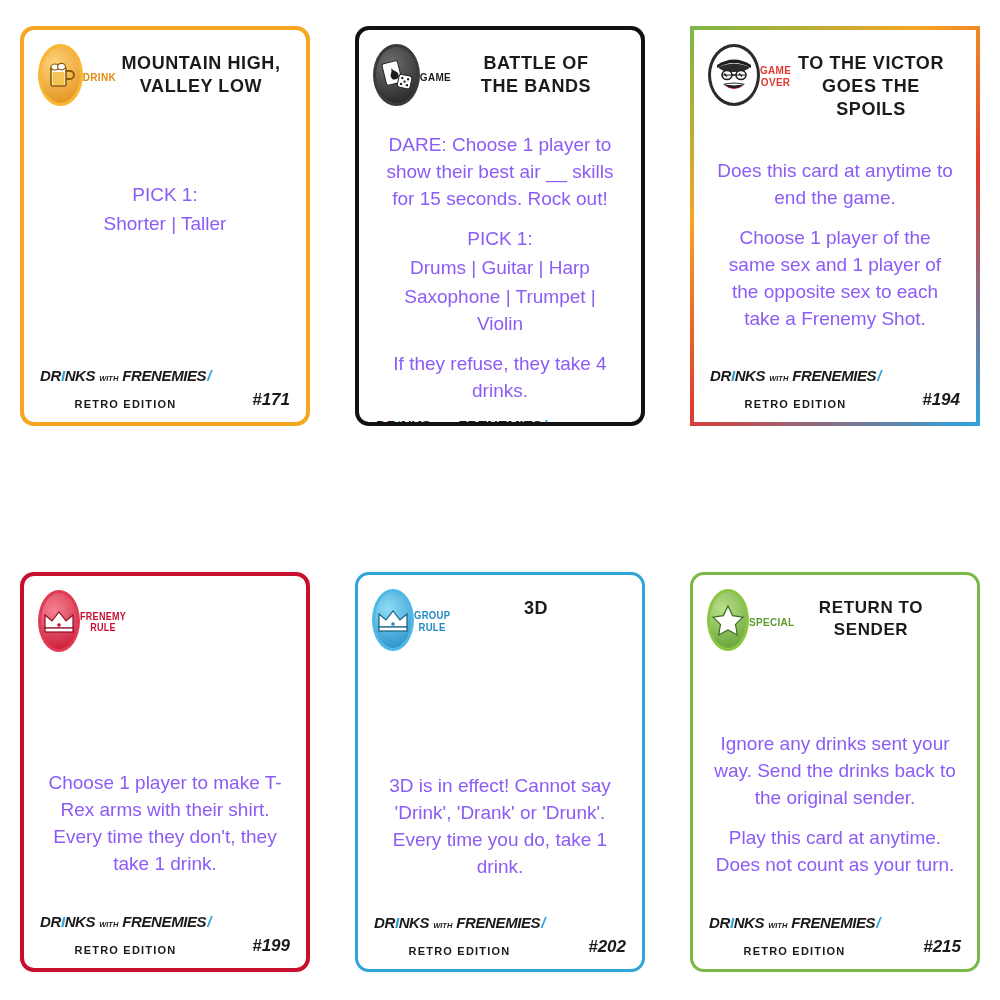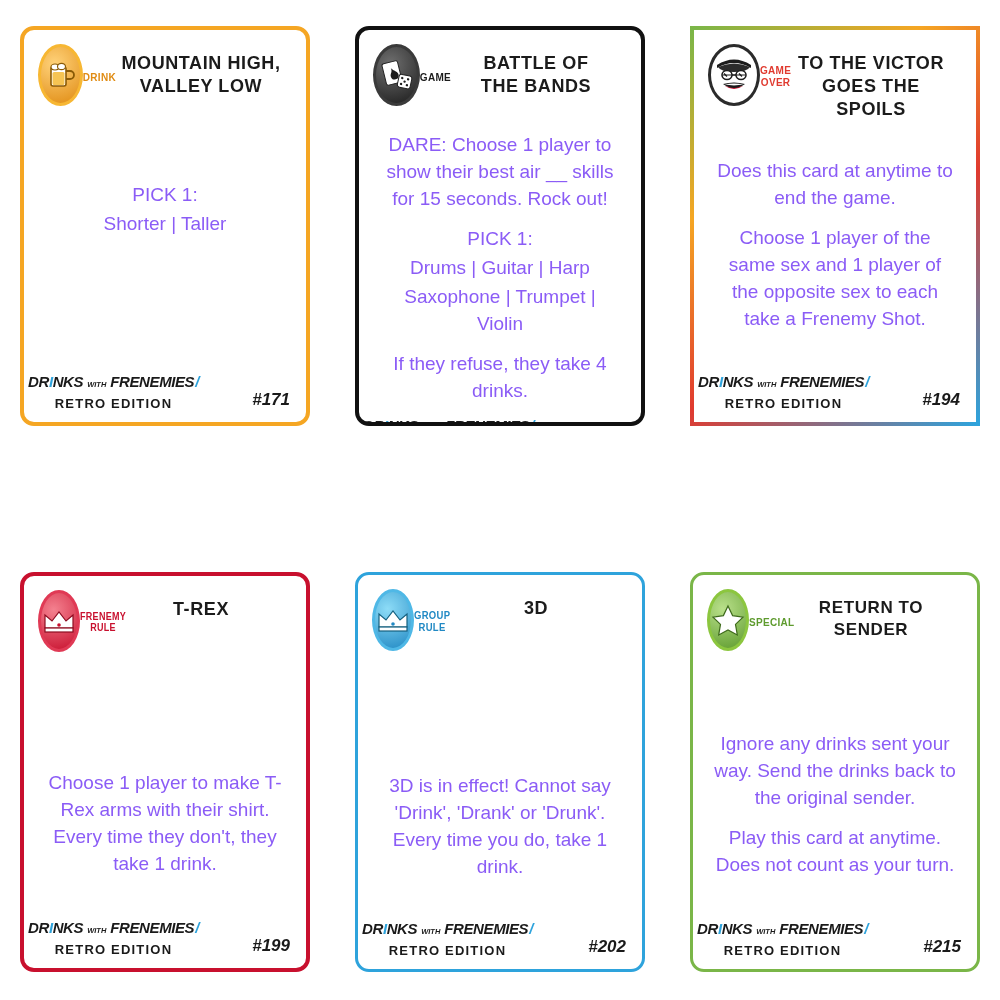--- a/index.html
+++ b/index.html
@@ -109,21 +109,21 @@
   .body-pad-d { padding-top: 100px; }
   .body-pad-e { padding-top: 104px; }
   .body-pad-f { padding-top: 62px; }
 
   
   .card-foot {
     height: 56px;
     display: flex;
     align-items: flex-end;
     justify-content: space-between;
-    padding: 0 16px 12px 4px;
+    padding: 0 16px 12px 16px;
     box-sizing: border-box;
   }
   .brand {
     display: flex;
     flex-direction: column;
     align-items: center;
     line-height: 1;
   }
   .brand-main {
     font-size: 15px;
@@ -138,25 +138,25 @@
     font-size: 7.5px;
     margin: 0 4px;
     letter-spacing: 0;
   }
   .brand-main .swoosh {
     color: #2ea3dc;
     font-size: 15px;
     margin-left: 1px;
   }
   .brand-sub {
-    font-size: 13px;
+    font-size: 11px;
     font-weight: bold;
     letter-spacing: 1.2px;
     color: #1a1a1a;
-    margin-top: 8px;
+    margin-top: 16px;
   }
   .card-num {
     font-size: 17px;
     font-style: italic;
     color: #1a1a1a;
     font-weight: bold;
   }
 </style>
 </head>
 <body>
@@ -303,21 +303,20 @@
         <div class="badge-wrap">
           <div class="badge" style="background:radial-gradient(circle at 35% 30%, #f4818f, #c8102e); border:3px solid #e03a55;">
             <svg width="36" height="30" viewBox="0 0 36 30">
               <path d="M4 22 L4 9 L11 15 L18 6 L25 15 L32 9 L32 22 Z" fill="#ffffff" stroke="#8e0c20" stroke-width="1.2"></path>
               <rect x="4" y="22" width="28" height="4" fill="#ffffff" stroke="#8e0c20" stroke-width="1.2"></rect>
               <circle cx="18" cy="19" r="1.8" fill="#c8102e"></circle>
             </svg>
           </div>
           <div class="badge-label" style="color:#c8102e; font-size:9px;">FRENEMY RULE</div>
         </div>
-        <div class="card-title">T-REX</div>
       </div>
       <div class="card-body body-pad-d">
         <p>Choose 1 player to make T-Rex arms with their shirt. Every time they don't, they take 1 drink.</p>
       </div>
       <div class="card-foot">
         <div class="brand">
           <div class="brand-main">
             <span>DR</span>
               <span style="color:#2ea3dc;">I</span>
               <span>NKS</span>

